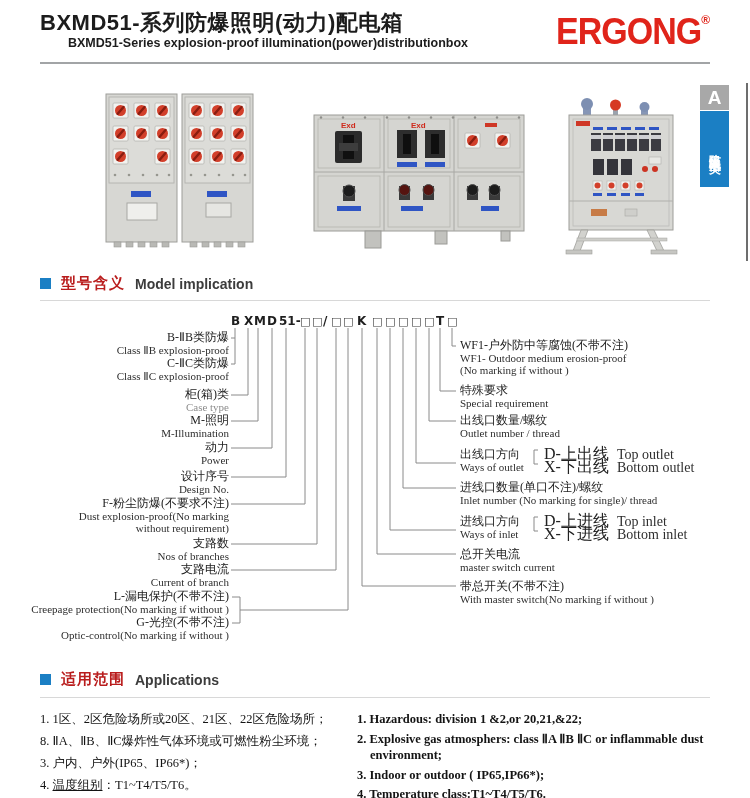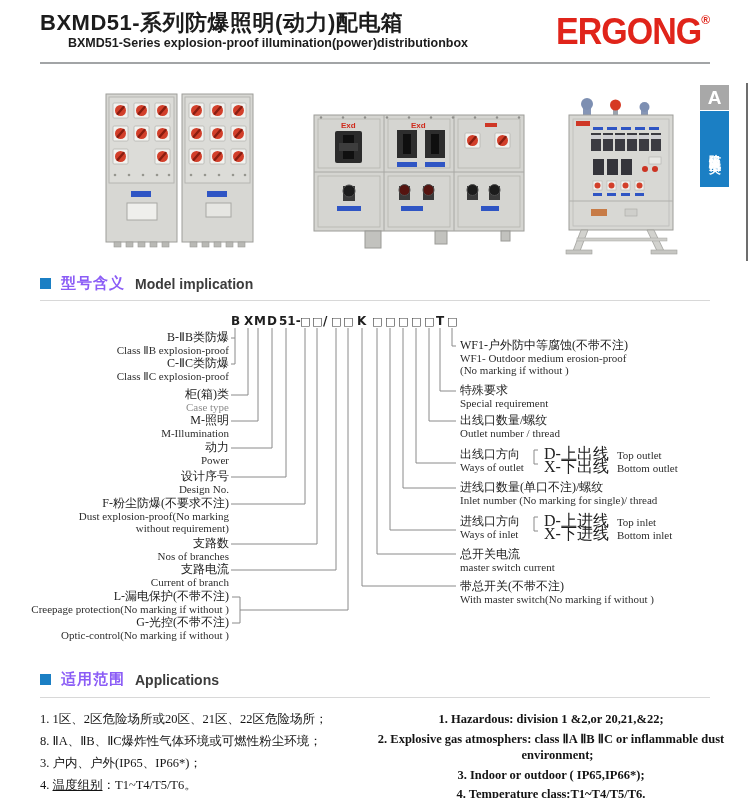--- a/index.html
+++ b/index.html
@@ -21,46 +21,46 @@
             writing-mode:vertical-rl;text-orientation:upright;font:bold 12px "Liberation Sans",sans-serif;
             letter-spacing:2px;display:flex;align-items:center;justify-content:center;cursor:pointer;}
   .edge-line{position:absolute;left:746px;top:83px;width:2px;height:178px;background:#6d6d6d;}
 
   
   .photo{position:absolute;}
 
   
   .sec-head{position:absolute;left:40px;display:flex;align-items:center;gap:10px;}
   .sq{width:11px;height:11px;background:#1b7fc4;}
-  .sec-zh{font:bold 15px "Liberation Sans",sans-serif;color:#8b5cf6;letter-spacing:1px;}
+  .sec-zh{font:bold 15px "Liberation Sans",sans-serif;color:#b91c1c;letter-spacing:1px;}
   .sec-en{font:bold 14px "Liberation Sans",sans-serif;color:#3c3c3c;}
   .rule{position:absolute;left:40px;width:670px;height:1px;background:#d8d8d8;}
 
   
   .diagram{position:absolute;left:0;top:312px;width:750px;height:345px;font-family:"Liberation Serif",serif;}
   .diagram svg.lines{position:absolute;left:0;top:0;}
   .mc{position:absolute;top:2px;font:bold 12px "DejaVu Sans",sans-serif;color:#1e1e1e;}
   .mc.box{font-weight:400;font-size:11px;top:3px;color:#3a3a3a;}
   .dl{position:absolute;left:0;width:229px;text-align:right;}
   .dr{position:absolute;left:460px;text-align:left;}
   .zh{font-size:12px;line-height:13px;color:#222;}
   .en{font-size:11px;line-height:12px;color:#2e2e2e;}
   .en.gray{color:#8d8d8d;}
   .row{position:relative;height:13px;}
   .opt{position:absolute;left:84px;top:0;white-space:nowrap;}
   .optzh{font-size:16px;color:#222;}
-  .opten{font-size:11px;color:#2e2e2e;}
+  .opten{font-size:14px;color:#2e2e2e;}
 
   
   .apps-zh{position:absolute;left:40px;top:708px;width:316px;font-family:"Liberation Serif",serif;
            font-size:12.5px;color:#141414;}
   .apps-zh .item{line-height:22px;white-space:nowrap;}
   .apps-en{position:absolute;left:357px;top:711px;width:388px;font-family:"Liberation Serif",serif;
            font-weight:bold;font-size:12.5px;color:#141414;}
-  .apps-en .item{line-height:16.5px;margin-bottom:3px;padding-left:13px;text-indent:-13px;text-align:center;}
+  .apps-en .item{line-height:16.5px;margin-bottom:3px;padding-left:13px;text-indent:-13px;}
   .u{text-decoration:underline;}
 
   .exd{font:bold 8px "Liberation Sans",sans-serif;fill:#cf2a1c;}
 </style>
 </head>
 <body>
 
 <div class="page">
 
   <div class="hdr-zh">BXMD51-系列防爆照明(动力)配电箱</div>

